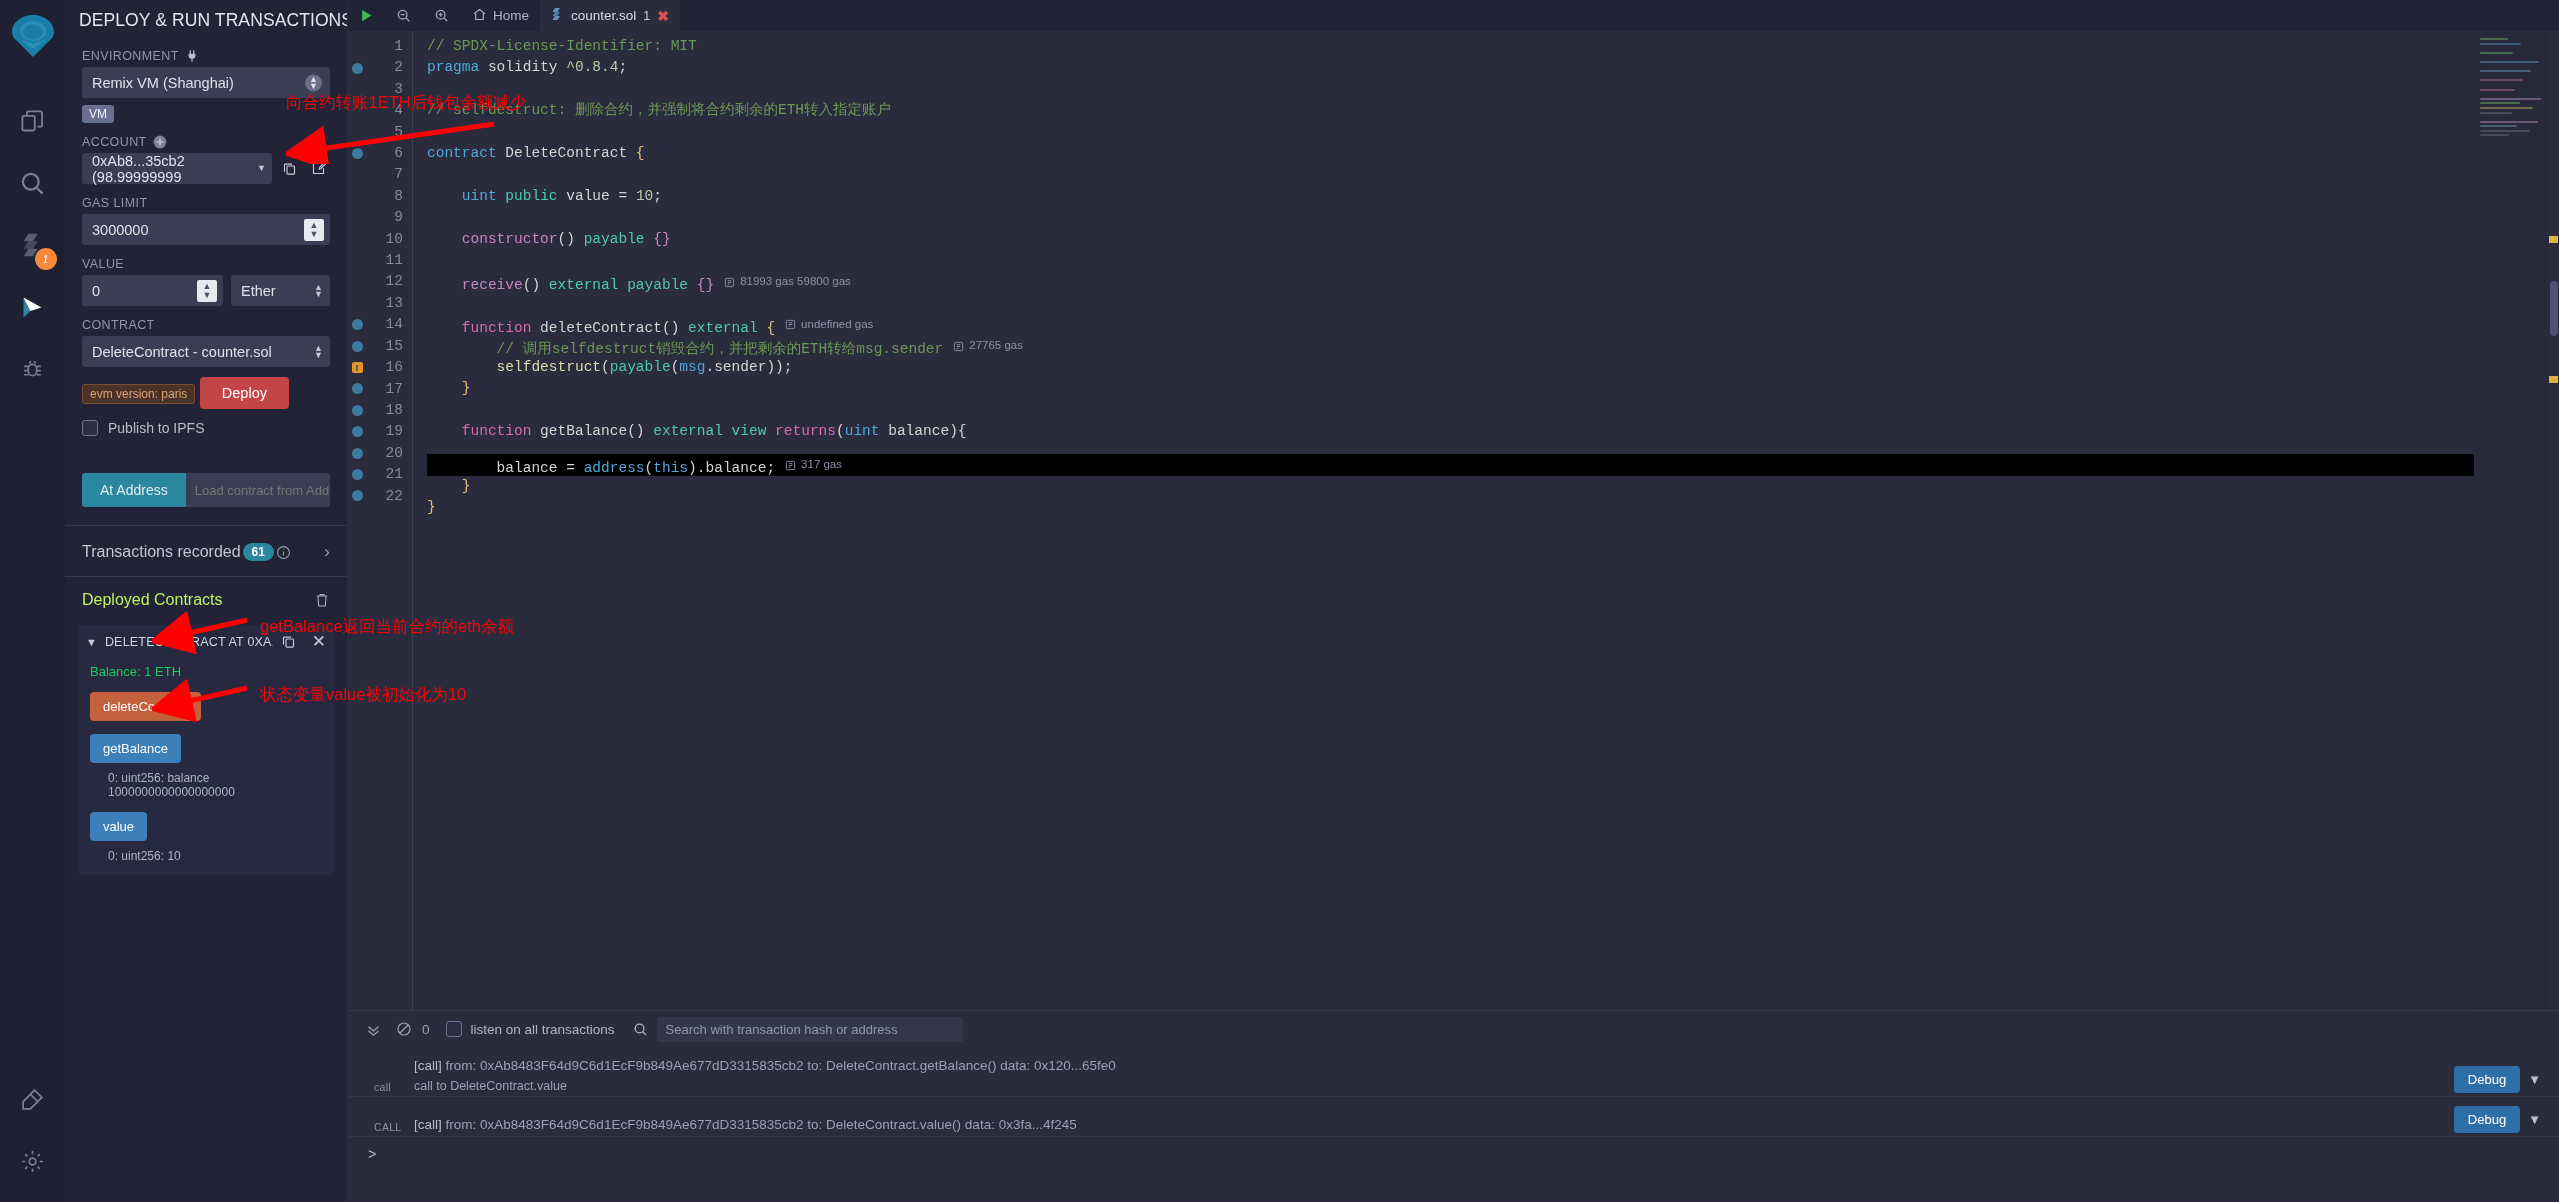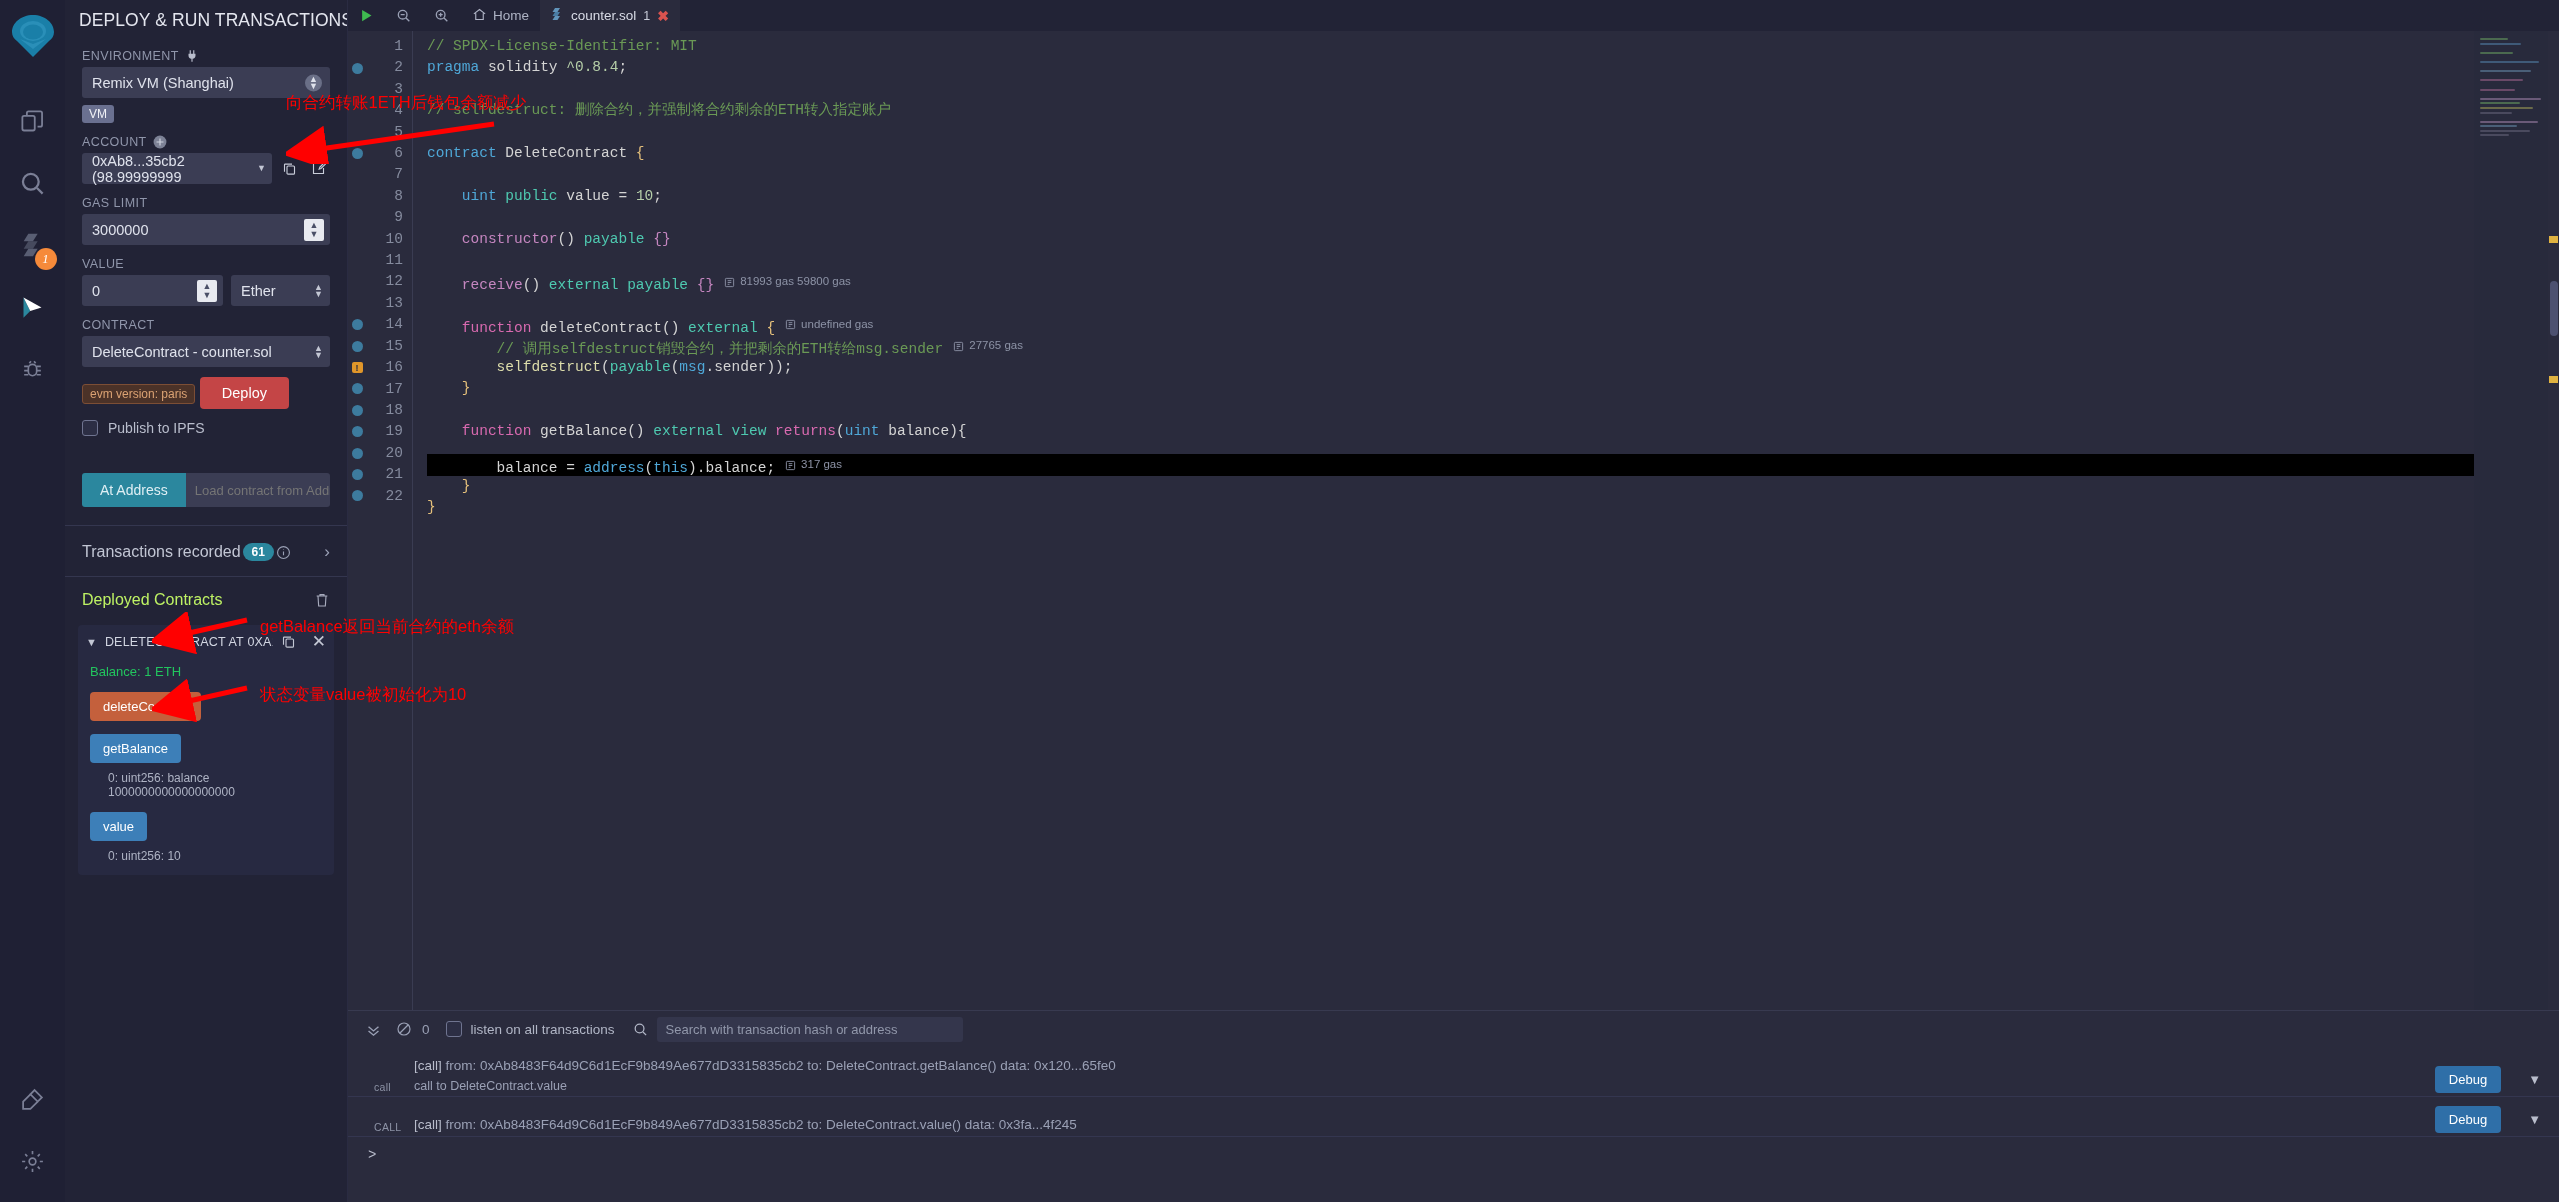--- a/index.html
+++ b/index.html
@@ -218,21 +218,21 @@
     border-bottom: 1px solid #343650; gap: 0; position: relative;
   }
   .log-kind {
     font-size: 10.5px; color: #8d93a6; width: 40px; flex-shrink: 0; padding-top: 3px;
     font-family: "Liberation Sans", sans-serif; letter-spacing:.3px;
   }
   .log-main { flex: 1; min-width: 0; }
   .log-line1 { font-size: 13.5px; color: #b9bdcc; font-family: "Liberation Sans", sans-serif; white-space: nowrap; overflow:hidden;}
   .log-line1 .dim { color: #9aa0b5; }
   .log-line2 { font-size: 12.5px; color: #9aa0b5; margin-top: 5px; }
-  .log-actions { display: flex; align-items: center; gap: 27px; flex-shrink: 0; padding-left: 14px;}
+  .log-actions { display: flex; align-items: center; gap: 8px; flex-shrink: 0; padding-left: 14px;}
   .btn-debug {
     background: #2f6fa8; color: #fff; border: none; border-radius: 4px;
     font-size: 13px; padding: 6px 14px; cursor: pointer; font-family: "Liberation Sans", sans-serif;
   }
   .chev-dn { color: #b9bdcc; font-size: 13px; cursor: pointer; }
   .prompt { padding: 10px 20px; color: #b9bdcc; font-family: "Liberation Mono", monospace; font-size: 14px; }
 
   
   .anno { position: absolute; z-index: 50; pointer-events: none; }
   .anno-text {

